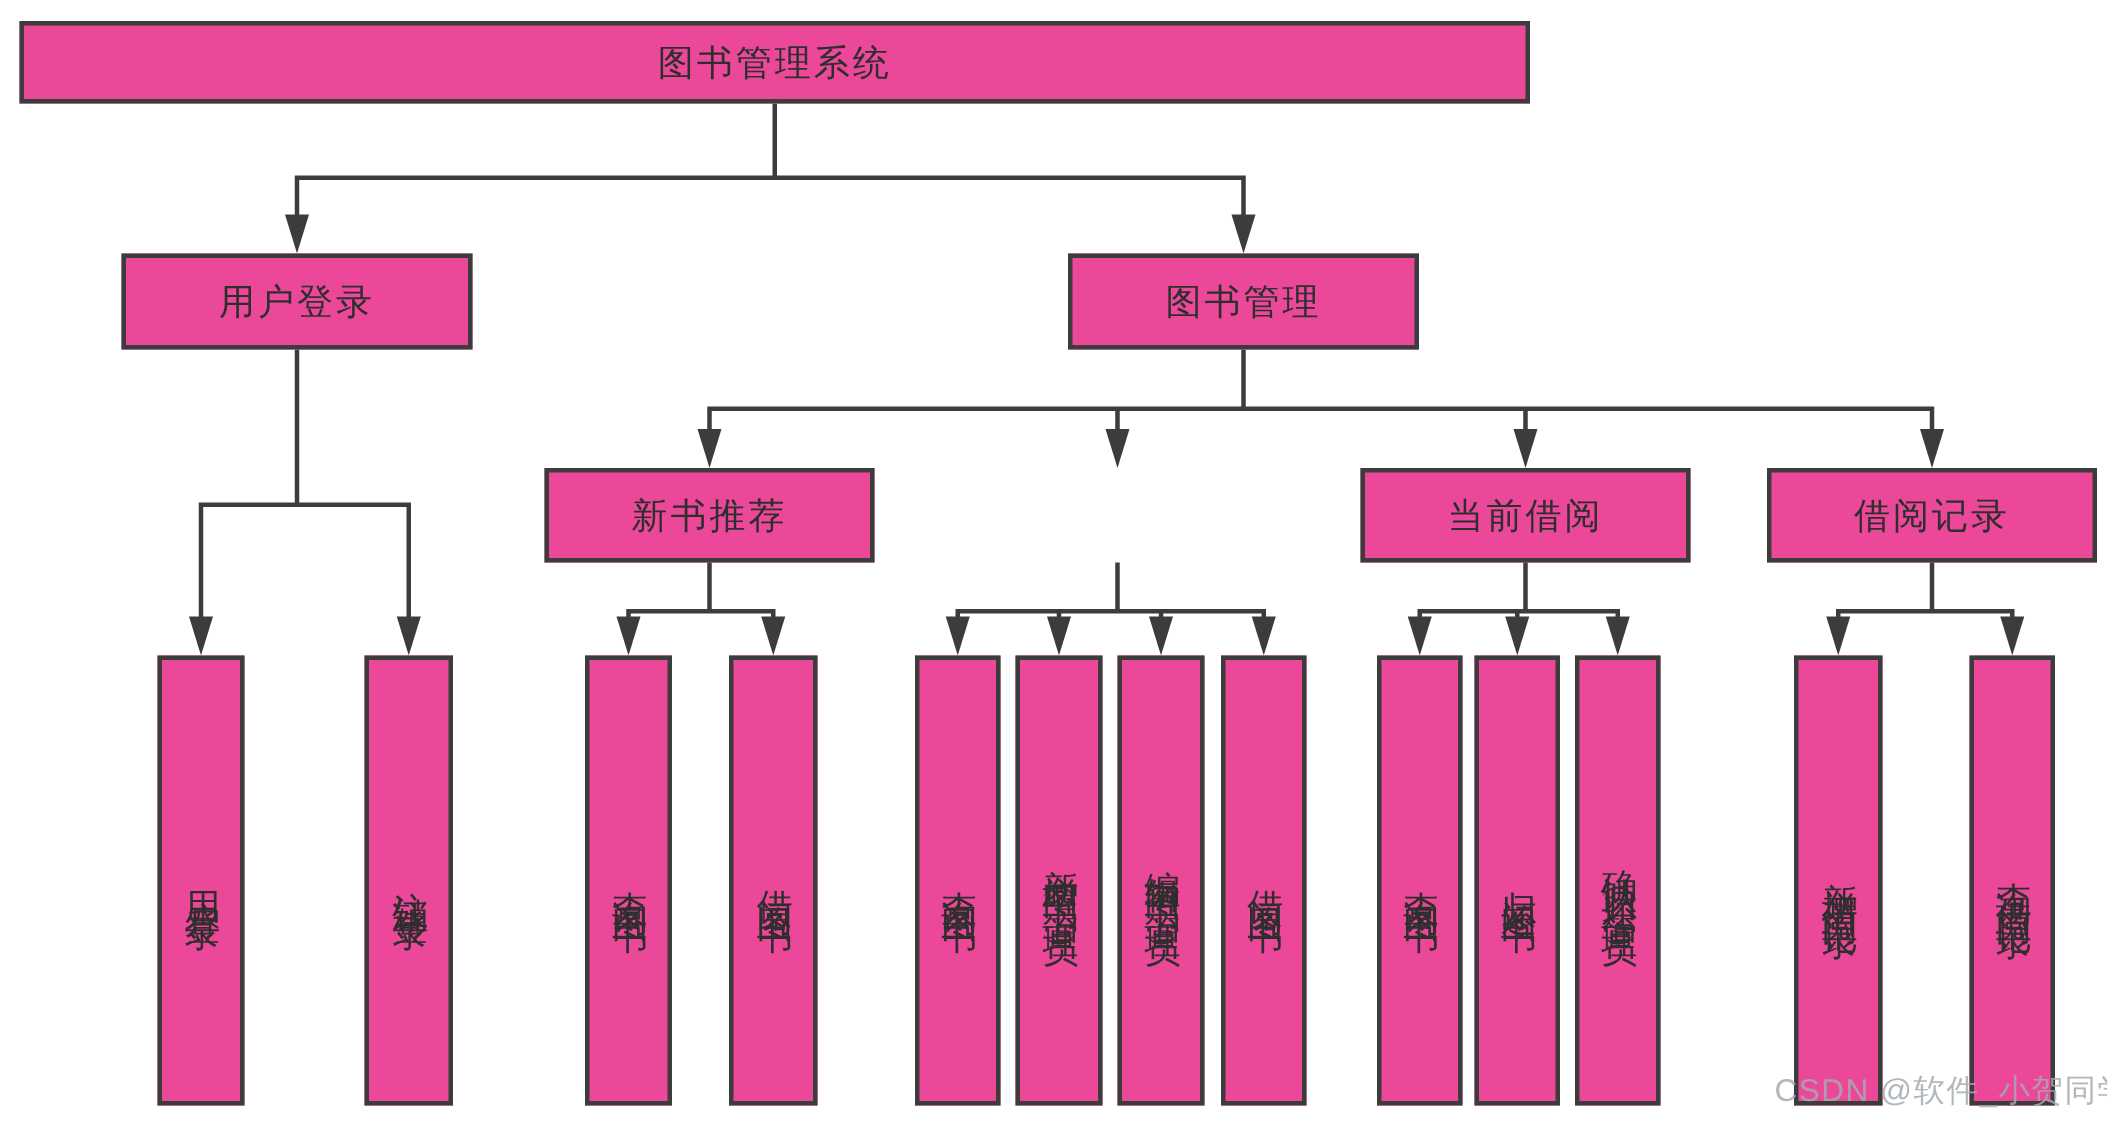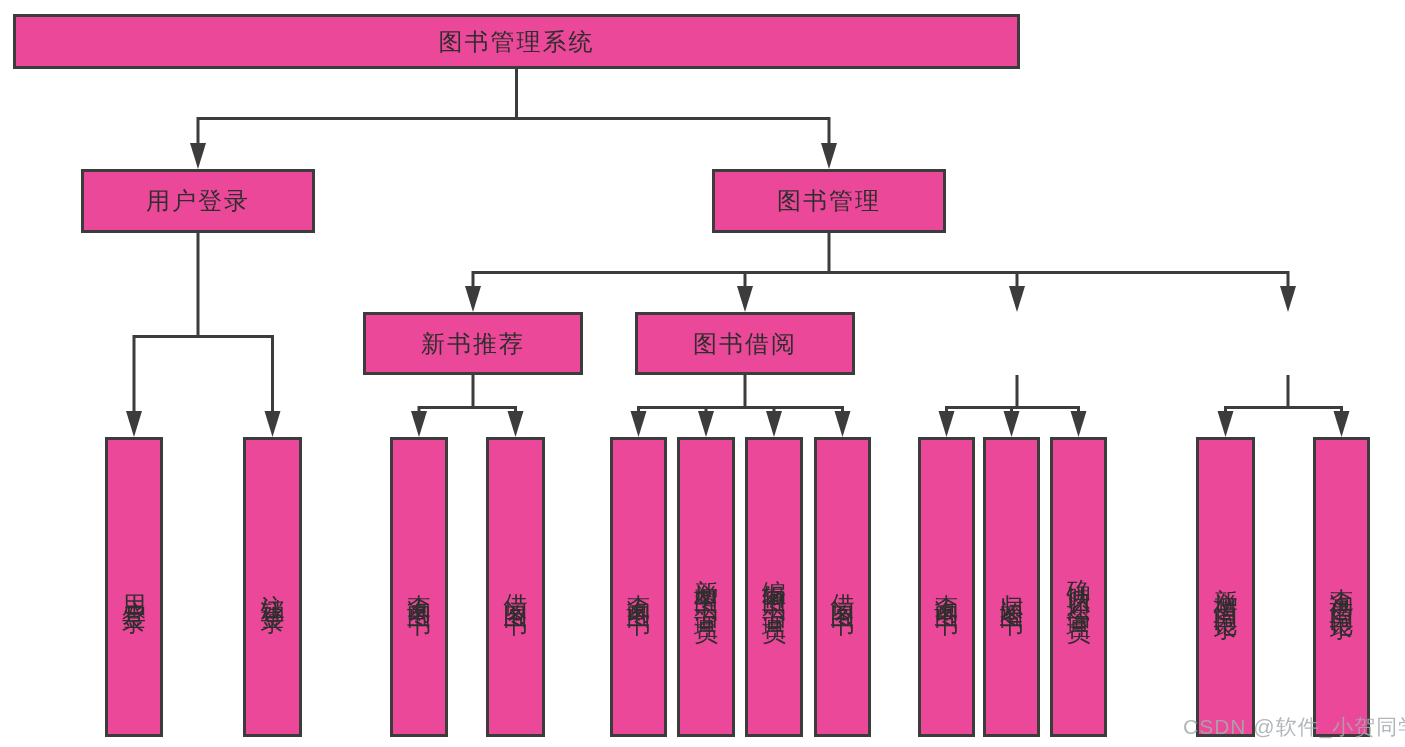--- a/index.html
+++ b/index.html
@@ -108,22 +108,25 @@
   <div class="box n-l2a">
     <span class="hlabel">用户登录</span>
   </div>
   <div class="box n-l2b">
     <span class="hlabel">图书管理</span>
   </div>
 
   <div class="box n-l3a">
     <span class="hlabel">新书推荐</span>
   </div>
-  <div class="box n-l3b">
-    <span class="hlabel">图书借阅</span>
+  <div class="box n-l3c">
+    <span class="hlabel">当前借阅</span>
+  </div>
+  <div class="box n-l3d">
+    <span class="hlabel">借阅记录</span>
   </div>
 
   <div class="box n-v1">
     <span class="vlabel">用户登录</span>
   </div>
   <div class="box n-v2">
     <span class="vlabel">注销登录</span>
   </div>
 
   <div class="box n-v3">

